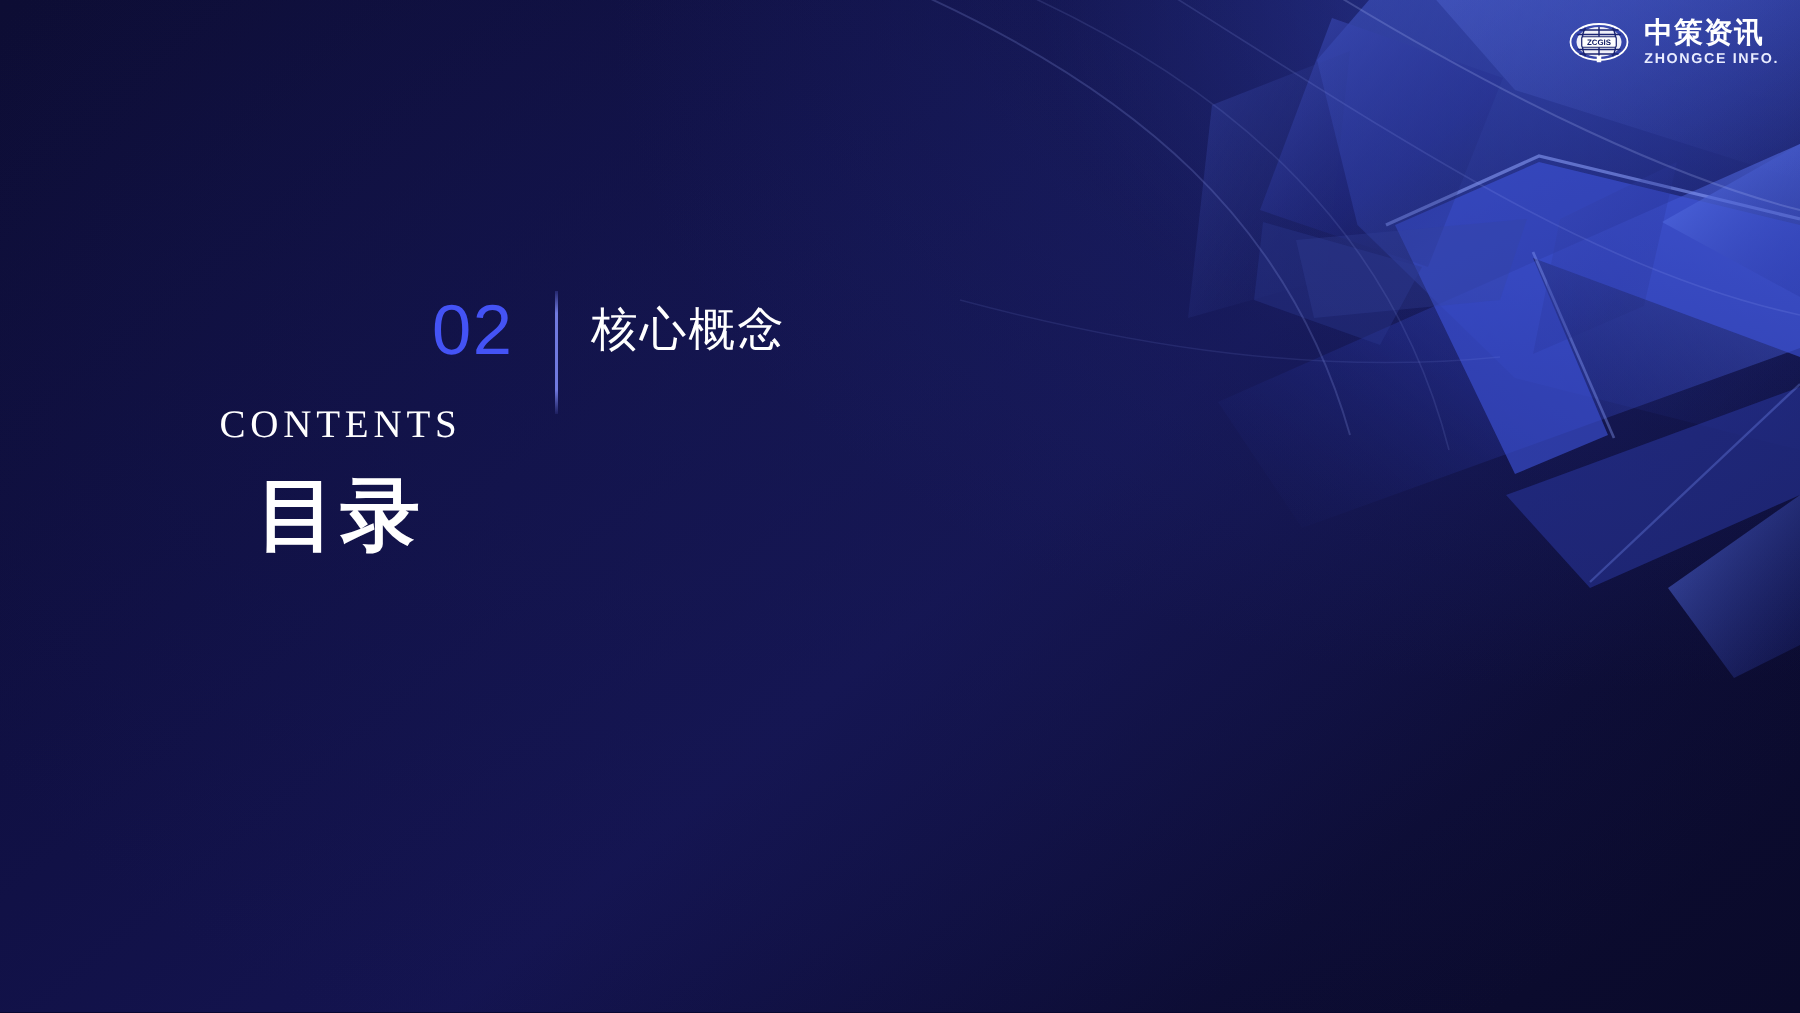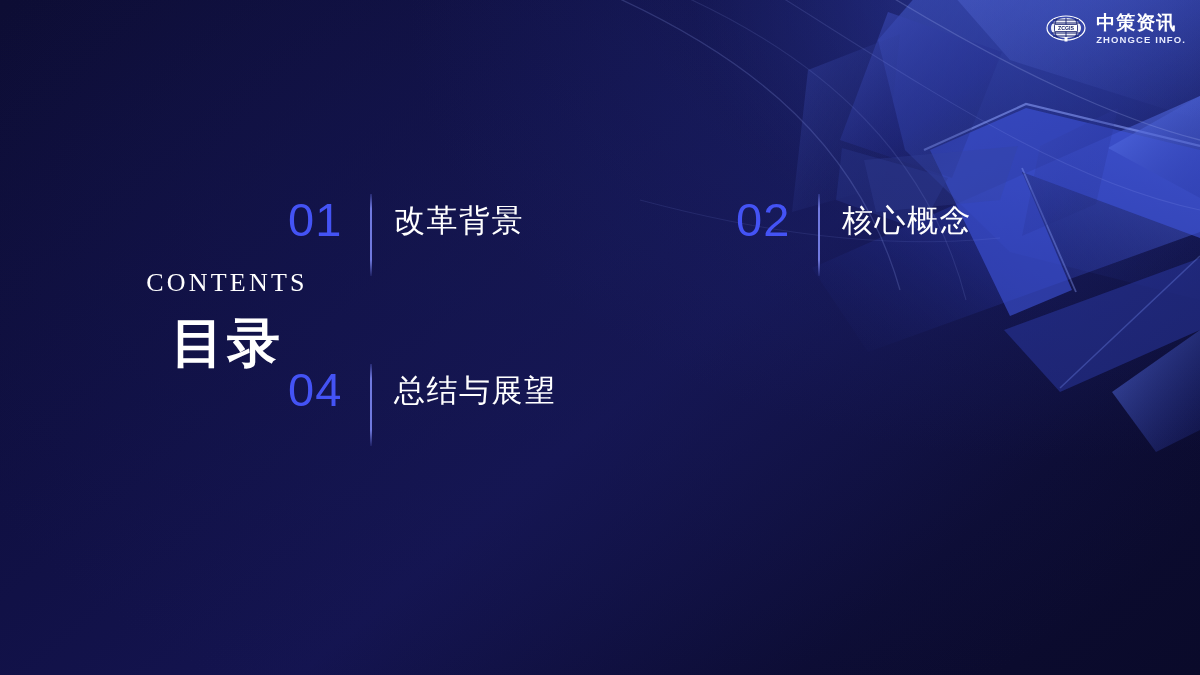--- a/index.html
+++ b/index.html
@@ -188,33 +188,23 @@
     </div>
   </div>
 
   <div id="heading">
     <div class="contents-label">CONTENTS</div>
     <div class="contents-cn">目录</div>
   </div>
 
   <div id="contents-grid">
 
-    <div class="toc-item">
-      <span class="toc-number">01</span>
-      <span class="toc-divider"></span>
-      <span class="toc-label">改革背景</span>
-    </div>
 
     <div class="toc-item">
       <span class="toc-number">02</span>
       <span class="toc-divider"></span>
       <span class="toc-label">核心概念</span>
     </div>
 
 
-    <div class="toc-item">
-      <span class="toc-number">04</span>
-      <span class="toc-divider"></span>
-      <span class="toc-label">总结与展望</span>
-    </div>
 
   </div>
 </div>
 
 </body></html>

